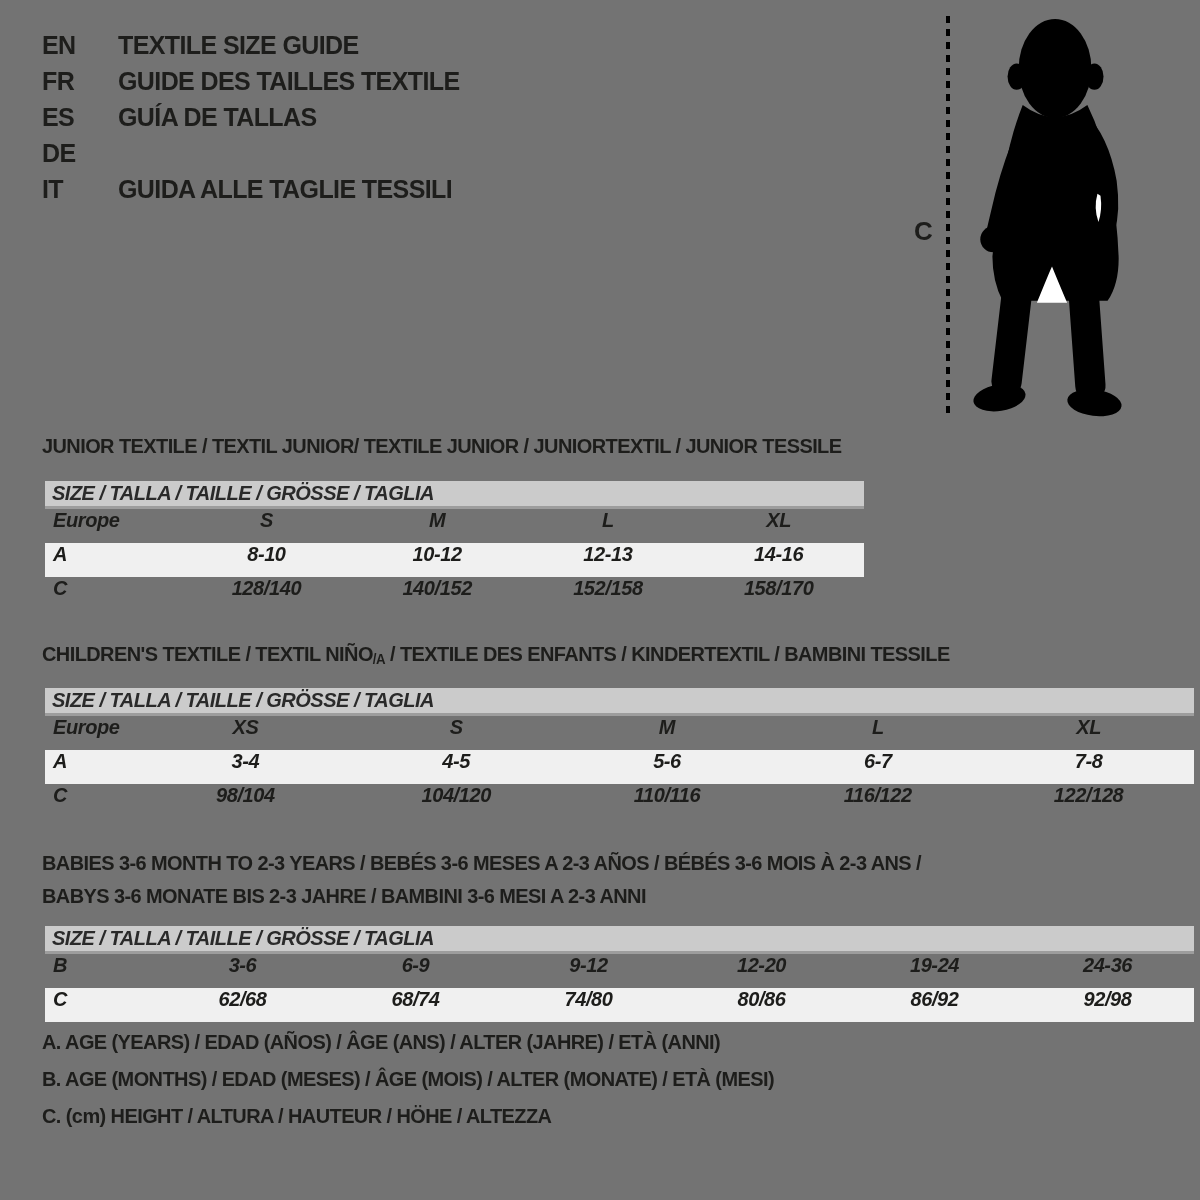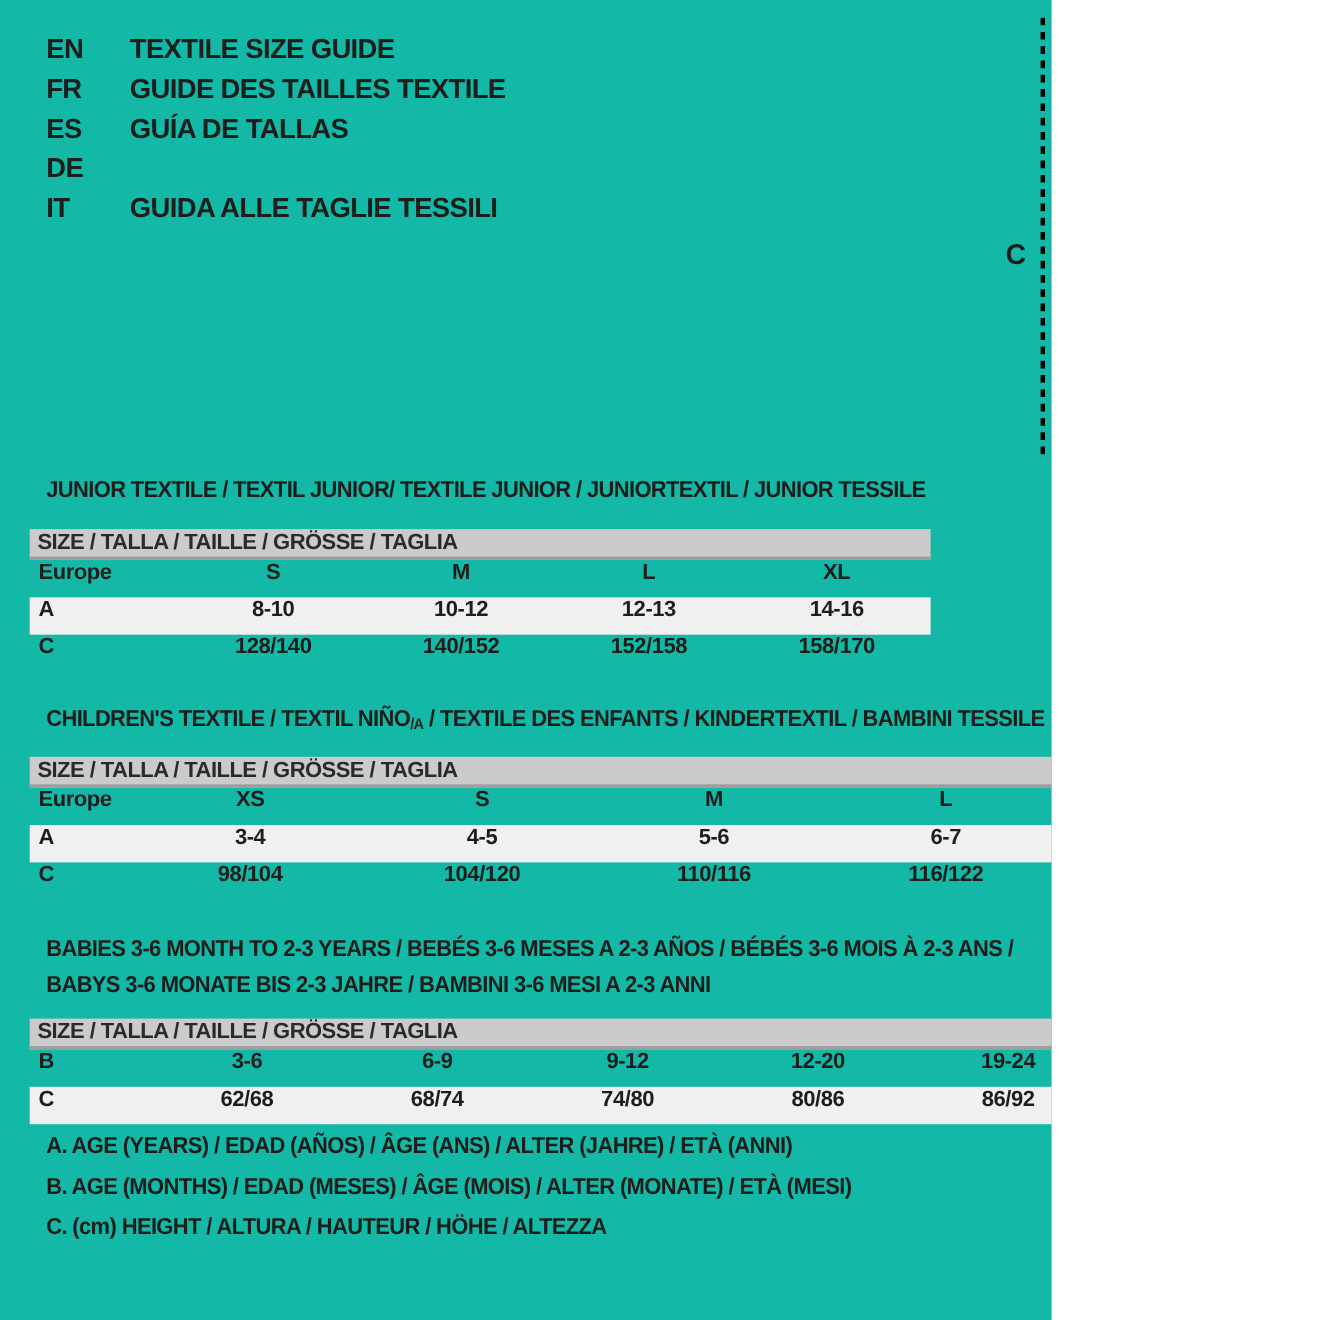--- a/index.html
+++ b/index.html
@@ -1,33 +1,33 @@
 <!DOCTYPE html>
 <html><head>
 <meta charset="utf-8">
 <style>
   html,body{margin:0;padding:0;background:#fff;}
   .canvas{
-    position:relative;width:956px;height:1200px;background:#14b8a6;overflow:hidden;
+    position:relative;width:1200px;height:1200px;background:#737373;overflow:hidden;
     font-family:"Liberation Sans",sans-serif;color:#1d1d1b;font-weight:bold;
   }
   
   .langs{position:absolute;top:27px;left:42px;}
   .lang-row{display:flex;height:36px;align-items:center;font-size:25px;letter-spacing:-0.6px;}
   .lang-code{width:76px;}
   
   .figure{position:absolute;top:14px;left:900px;width:262px;height:412px;}
   .measure-label{position:absolute;left:14px;top:202px;font-size:26px;}
   .measure-line{position:absolute;left:44px;top:2px;}
   .silhouette{position:absolute;left:60px;top:2px;}
   
   .sec-title{position:absolute;left:42px;font-size:21px;letter-spacing:-0.6px;transform:scaleX(0.95);transform-origin:0 50%;white-space:nowrap;}
   .title-sub{font-size:14px;vertical-align:-3px;}
   
-  .size-table{position:absolute;left:27px;}
+  .size-table{position:absolute;left:45px;font-style:italic;}
   .size-header{
     background:#cbcbcb;border-bottom:3px solid #9d9d9d;height:25px;line-height:25px;
     padding-left:7px;font-size:20px;letter-spacing:-0.5px;color:#2a2a2a;
   }
   .trow{display:flex;height:34px;font-size:20px;letter-spacing:-0.4px;}
   .trow.alt{background:#f0f0f0;}
   .row-label{padding-left:8px;flex:none;}
   .tcell{flex:1;text-align:center;}
   .t-junior{width:819px;}
   .t-junior .row-label{width:128px;}

